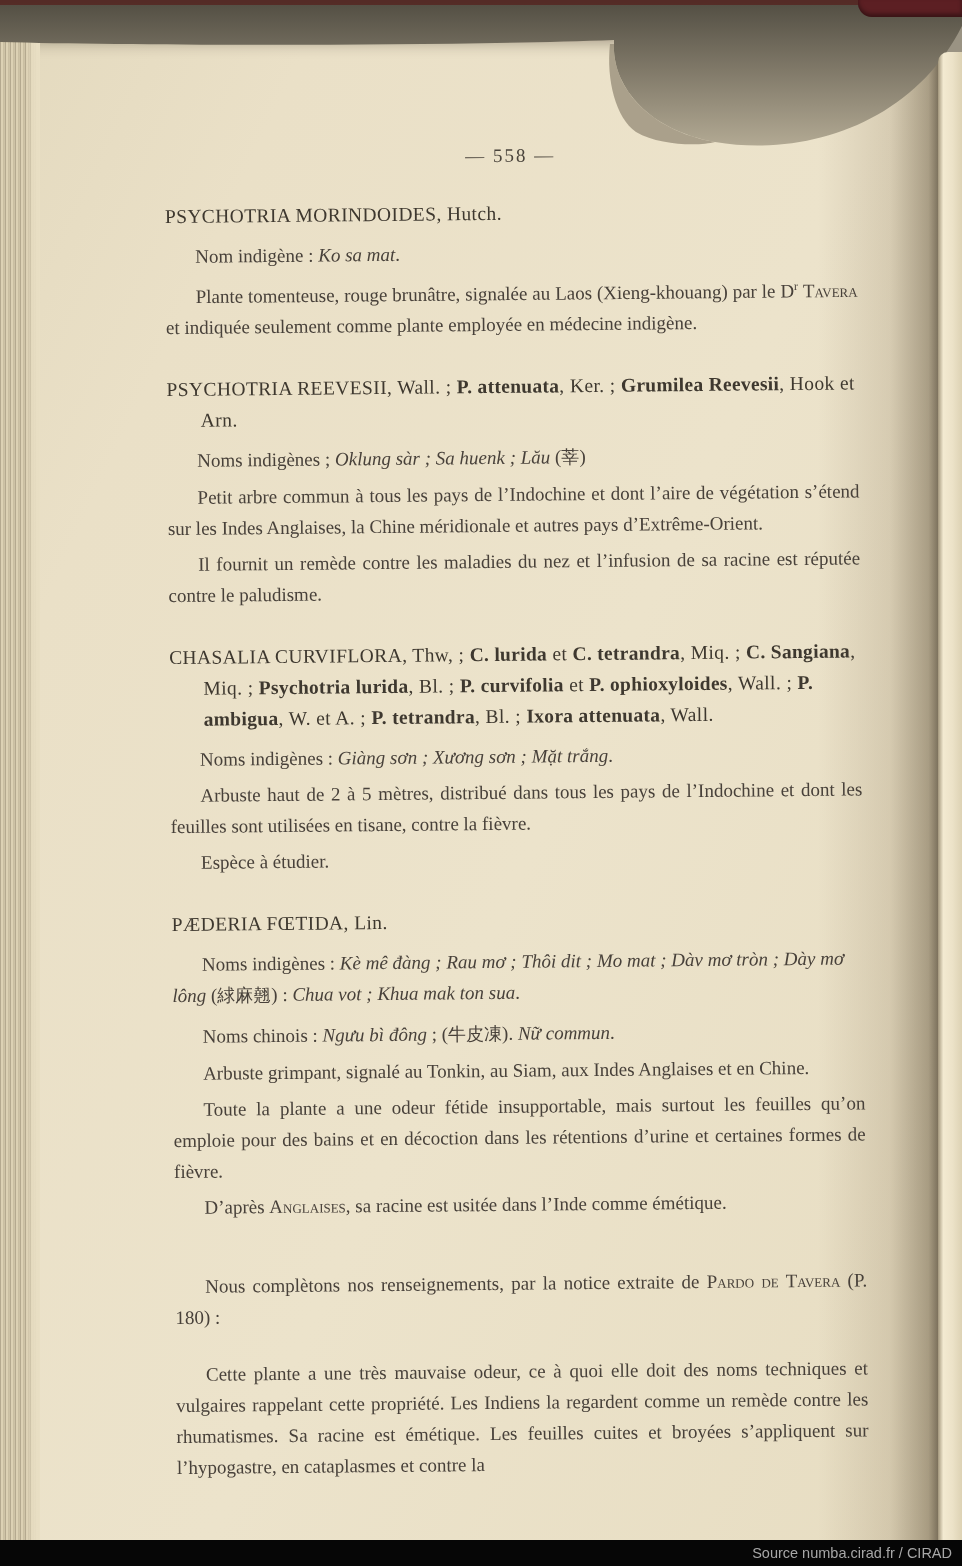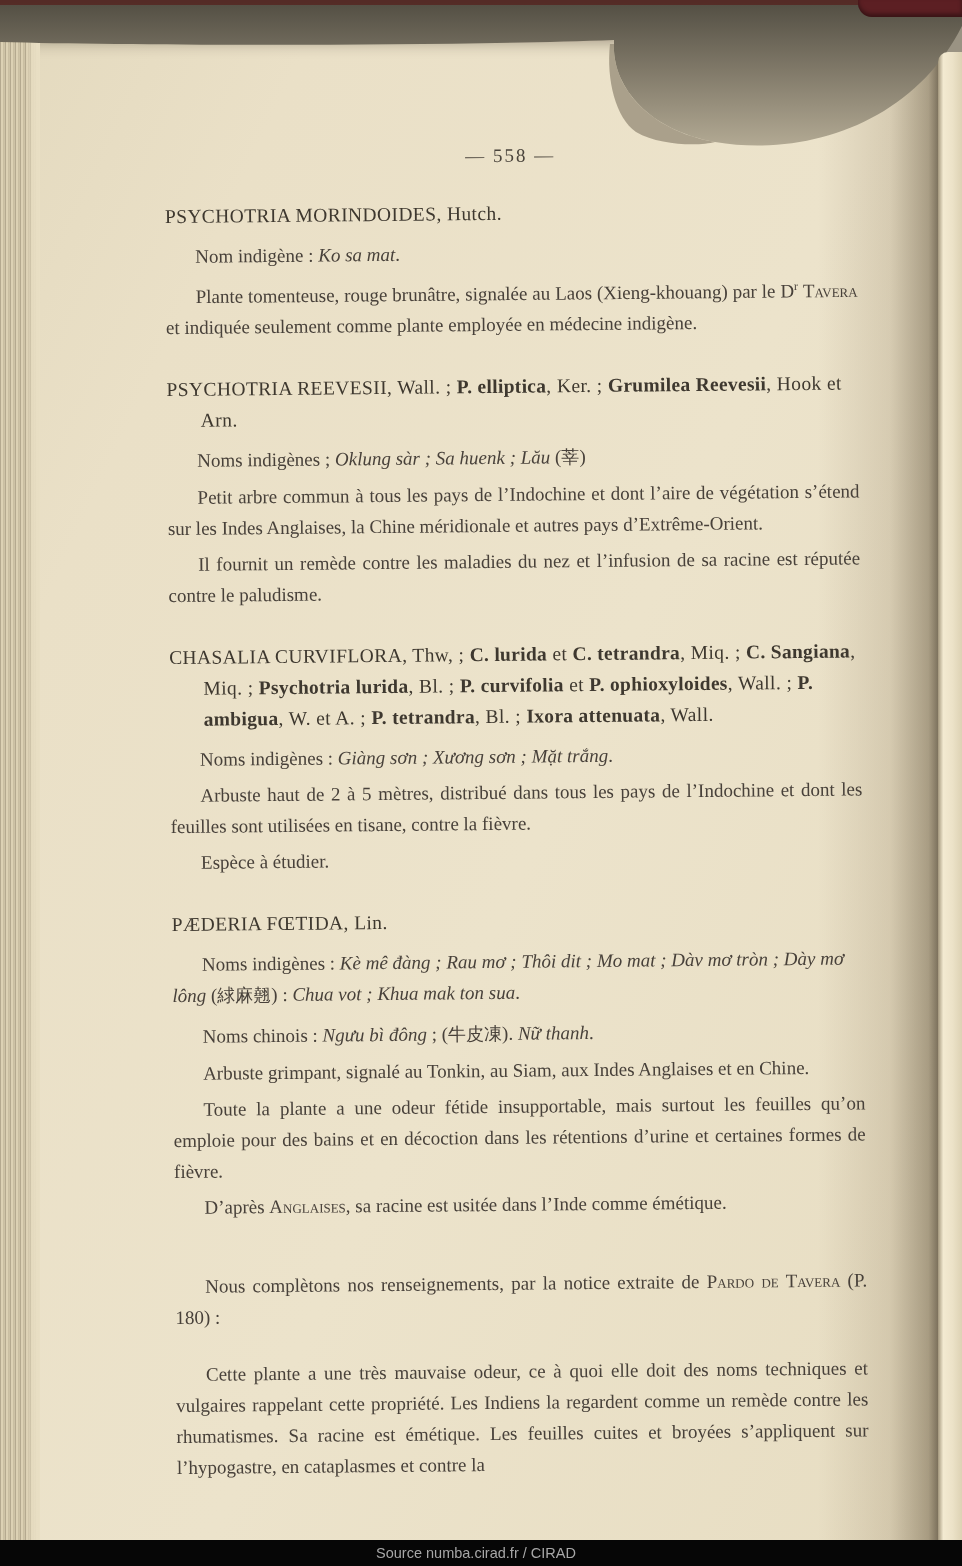--- a/index.html
+++ b/index.html
@@ -60,21 +60,21 @@
     border-radius: 10px 0 0 0;
   }
 
   
   .source-bar {
     position: absolute; left: 0; right: 0; bottom: 0; height: 26px;
     background: #060606;
     color: #a7a7a7;
     font-family: "Liberation Sans", "DejaVu Sans", sans-serif;
     font-size: 14.5px; line-height: 26px;
-    text-align: center;
+    text-align: right;
     padding-right: 10px; box-sizing: border-box;
   }
 
   
   .textwrap {
     position: absolute; left: 177px; top: 148px; width: 692px;
     transform: rotate(-0.55deg);
     transform-origin: 0 100%;
     color: #48413a;
   }
@@ -125,31 +125,31 @@
   <div class="cover-corner"></div>
 
   <div class="next-page"></div>
 
   <div class="textwrap">
     <div class="pagenum">— 558 —</div>
     <div>
         <div class="b b-heading"><span>PSYCHOTRIA MORINDOIDES, Hutch.</span></div>
         <div class="b b-label"><span>Nom indigène : </span><span class="s-i">Ko sa mat</span><span>.</span></div>
         <div class="b b-para"><span>Plante tomenteuse, rouge brunâtre, signalée au Laos (Xieng-khouang) par le D</span><span class="s-sup">r</span><span> </span><span class="s-sc">Tavera</span><span> et indiquée seulement comme plante employée en médecine indigène.</span></div>
-        <div class="b b-heading"><span>PSYCHOTRIA REEVESII, Wall. ; </span><span class="s-b">P. elliptica</span><span>, Ker. ; </span><span class="s-b">Grumilea Reevesii</span><span>, Hook et Arn.</span></div>
+        <div class="b b-heading"><span>PSYCHOTRIA REEVESII, Wall. ; </span><span class="s-b">P. attenuata</span><span>, Ker. ; </span><span class="s-b">Grumilea Reevesii</span><span>, Hook et Arn.</span></div>
         <div class="b b-label"><span>Noms indigènes ;  </span><span class="s-i">Oklung sàr ; Sa huenk ; Lău</span><span> (</span><span class="s-cjk">莘</span><span>)</span></div>
         <div class="b b-para"><span>Petit arbre commun à tous les pays de l’Indochine et dont l’aire de végétation s’étend sur les Indes Anglaises, la Chine méridionale et autres pays d’Extrême-Orient.</span></div>
         <div class="b b-para"><span>Il fournit un remède contre les maladies du nez et l’infusion de sa racine est réputée contre le paludisme.</span></div>
         <div class="b b-heading"><span>CHASALIA CURVIFLORA, Thw, ; </span><span class="s-b">C. lurida</span><span> et </span><span class="s-b">C. tetrandra</span><span>, Miq. ; </span><span class="s-b">C. Sangiana</span><span>, Miq. ; </span><span class="s-b">Psychotria lurida</span><span>, Bl. ; </span><span class="s-b">P. curvifolia</span><span> et </span><span class="s-b">P. ophioxyloides</span><span>, Wall. ; </span><span class="s-b">P. ambigua</span><span>, W. et A. ; </span><span class="s-b">P. tetrandra</span><span>, Bl. ; </span><span class="s-b">Ixora attenuata</span><span>, Wall.</span></div>
         <div class="b b-label"><span>Noms indigènes : </span><span class="s-i">Giàng sơn ; Xương sơn ; Mặt trắng</span><span>.</span></div>
         <div class="b b-para"><span>Arbuste haut de 2 à 5 mètres, distribué dans tous les pays de l’Indochine et dont les feuilles sont utilisées en tisane, contre la fièvre.</span></div>
         <div class="b b-para"><span>Espèce à étudier.</span></div>
         <div class="b b-heading"><span>PÆDERIA FŒTIDA, Lin.</span></div>
         <div class="b b-label"><span>Noms indigènes : </span><span class="s-i">Kè mê đàng ; Rau mơ ; Thôi dit ; Mo mat ; Dàv mơ tròn ; Dày mơ lông</span><span> (</span><span class="s-cjk">絿麻翹</span><span>) : </span><span class="s-i">Chua vot ; Khua mak ton sua</span><span>.</span></div>
-        <div class="b b-label"><span>Noms chinois : </span><span class="s-i">Ngưu bì đông</span><span> ; (</span><span class="s-cjk">牛皮凍</span><span>). </span><span class="s-i">Nữ thanh</span><span>.</span></div>
+        <div class="b b-label"><span>Noms chinois : </span><span class="s-i">Ngưu bì đông</span><span> ; (</span><span class="s-cjk">牛皮凍</span><span>). </span><span class="s-i">Nữ commun</span><span>.</span></div>
         <div class="b b-para"><span>Arbuste grimpant, signalé au Tonkin,  au Siam,  aux Indes Anglaises et en Chine.</span></div>
         <div class="b b-para"><span>Toute la plante a une odeur fétide insupportable, mais surtout les feuilles qu’on emploie pour des bains et en décoction dans les rétentions d’urine et certaines formes de fièvre.</span></div>
         <div class="b b-para"><span>D’après </span><span class="s-sc">Anglaises</span><span>, sa racine est usitée dans l’Inde comme émétique.</span></div>
         <div class="b b-para gap-lg"><span>Nous complètons nos renseignements, par la notice extraite de </span><span class="s-sc">Pardo de Tavera</span><span> (P. 180) :</span></div>
         <div class="b b-para gap-md"><span>Cette plante a une très mauvaise odeur, ce à quoi elle doit des noms techniques et vulgaires rappelant cette propriété. Les Indiens la regardent comme un remède contre les rhumatismes. Sa racine est émétique. Les feuilles cuites et broyées s’appliquent sur l’hypogastre, en cataplasmes et contre la</span></div>
       </div>
   </div>
 
   <div class="source-bar">
     <span>Source numba.cirad.fr / CIRAD</span>

